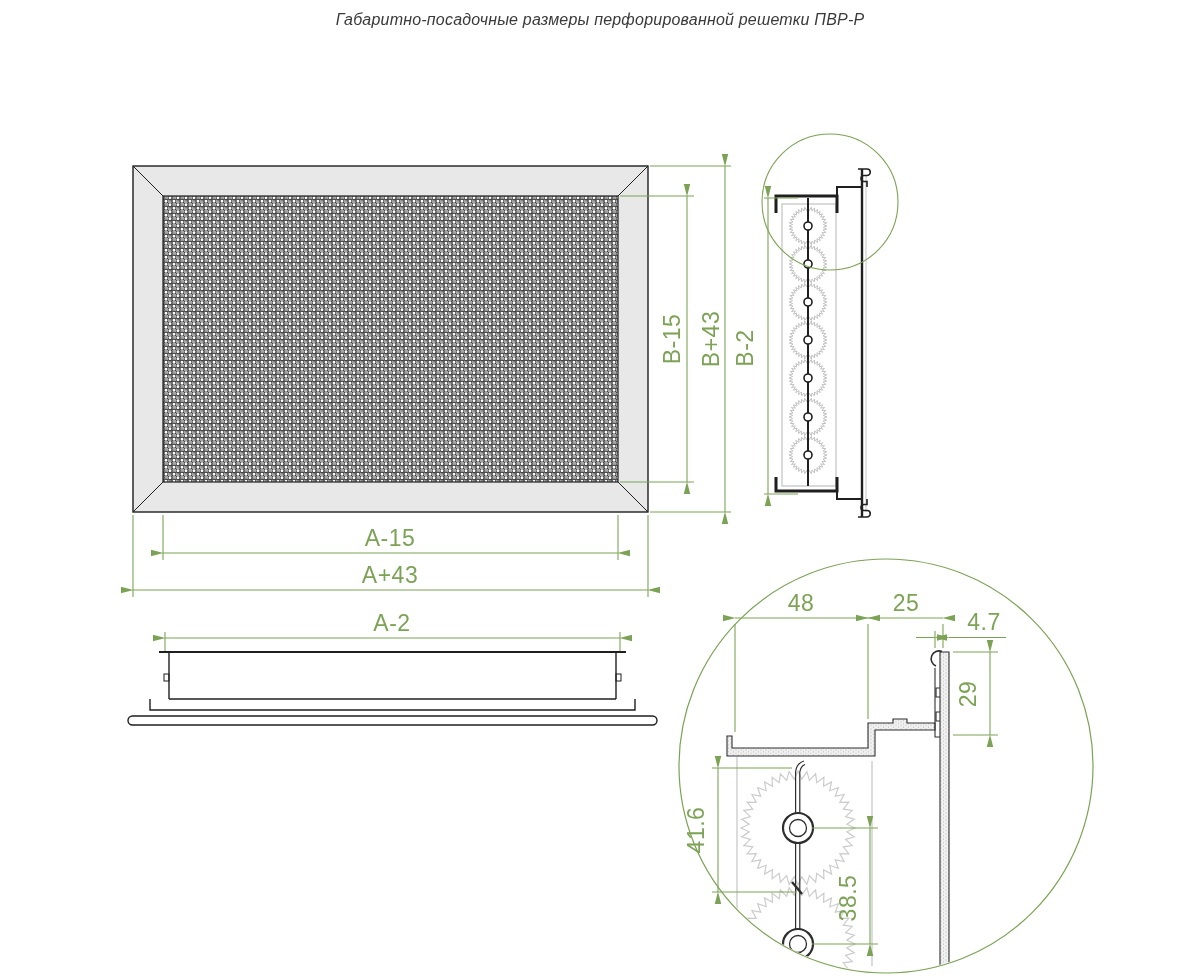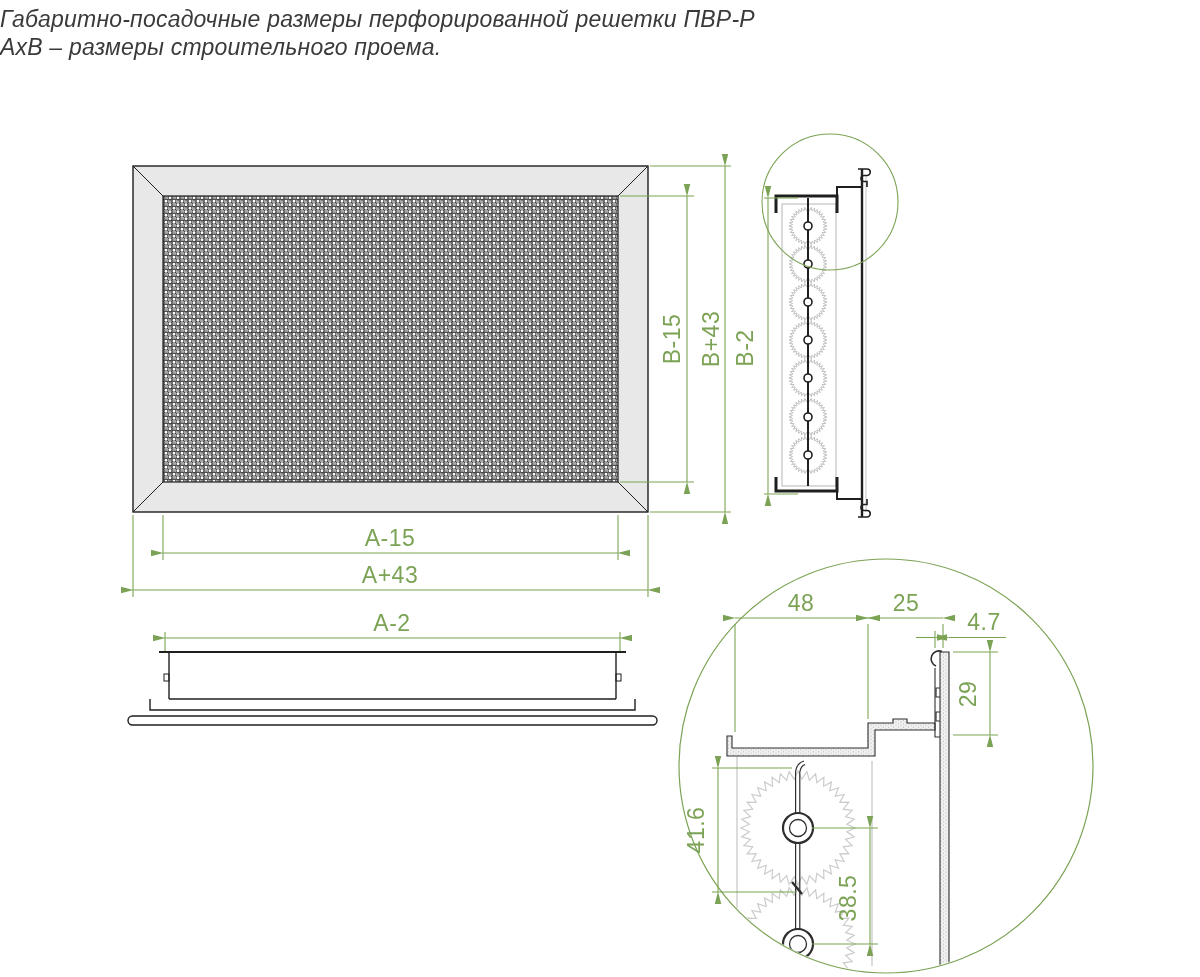--- a/index.html
+++ b/index.html
@@ -5,43 +5,42 @@
   html,body{margin:0;padding:0;background:#ffffff;}
   .canvas{
     position:relative;
     width:1200px;height:977px;
     background:#ffffff;
     overflow:hidden;
     font-family:"Liberation Sans", sans-serif;
   }
   .title-block{
     position:absolute;top:6px;left:0;width:1200px;
-    text-align:left;
+    text-align:center;
     font-style:italic;
-    font-size:23px;
+    font-size:16px;
     line-height:27.5px;
     color:#3a3a3a;
     letter-spacing:0.2px;
   }
   svg.drawing{position:absolute;top:0;left:0;}
   svg.drawing text{
     font-family:"Liberation Sans", sans-serif;
     font-size:23px;
     letter-spacing:0.5px;
     fill:#7ca355;
   }
 </style>
 </head>
 <body>
 
 <div class="canvas">
 
   <div class="title-block">
     <div>Габаритно-посадочные размеры перфорированной решетки ПВР-Р</div>
-    <div>АхВ – размеры строительного проема.</div>
   </div>
 
   <svg class="drawing" width="1200" height="977" viewBox="0 0 1200 977">
     <defs>
       <marker id="arr" viewBox="0 0 12 8" markerWidth="13" markerHeight="9" refX="0.5" refY="4" orient="auto-start-reverse" markerUnits="userSpaceOnUse">
         <path d="M0,4 L12,0.9 L12,7.1 Z" fill="#7ca355"></path>
       </marker>
       <pattern id="perf" patternUnits="userSpaceOnUse" width="8" height="7">
         <rect width="8" height="7" fill="#a4a4a4"></rect>
         <circle cx="2" cy="1.75" r="2.05" fill="#ffffff" stroke="#3a3a3a" stroke-width="1.15"></circle>

